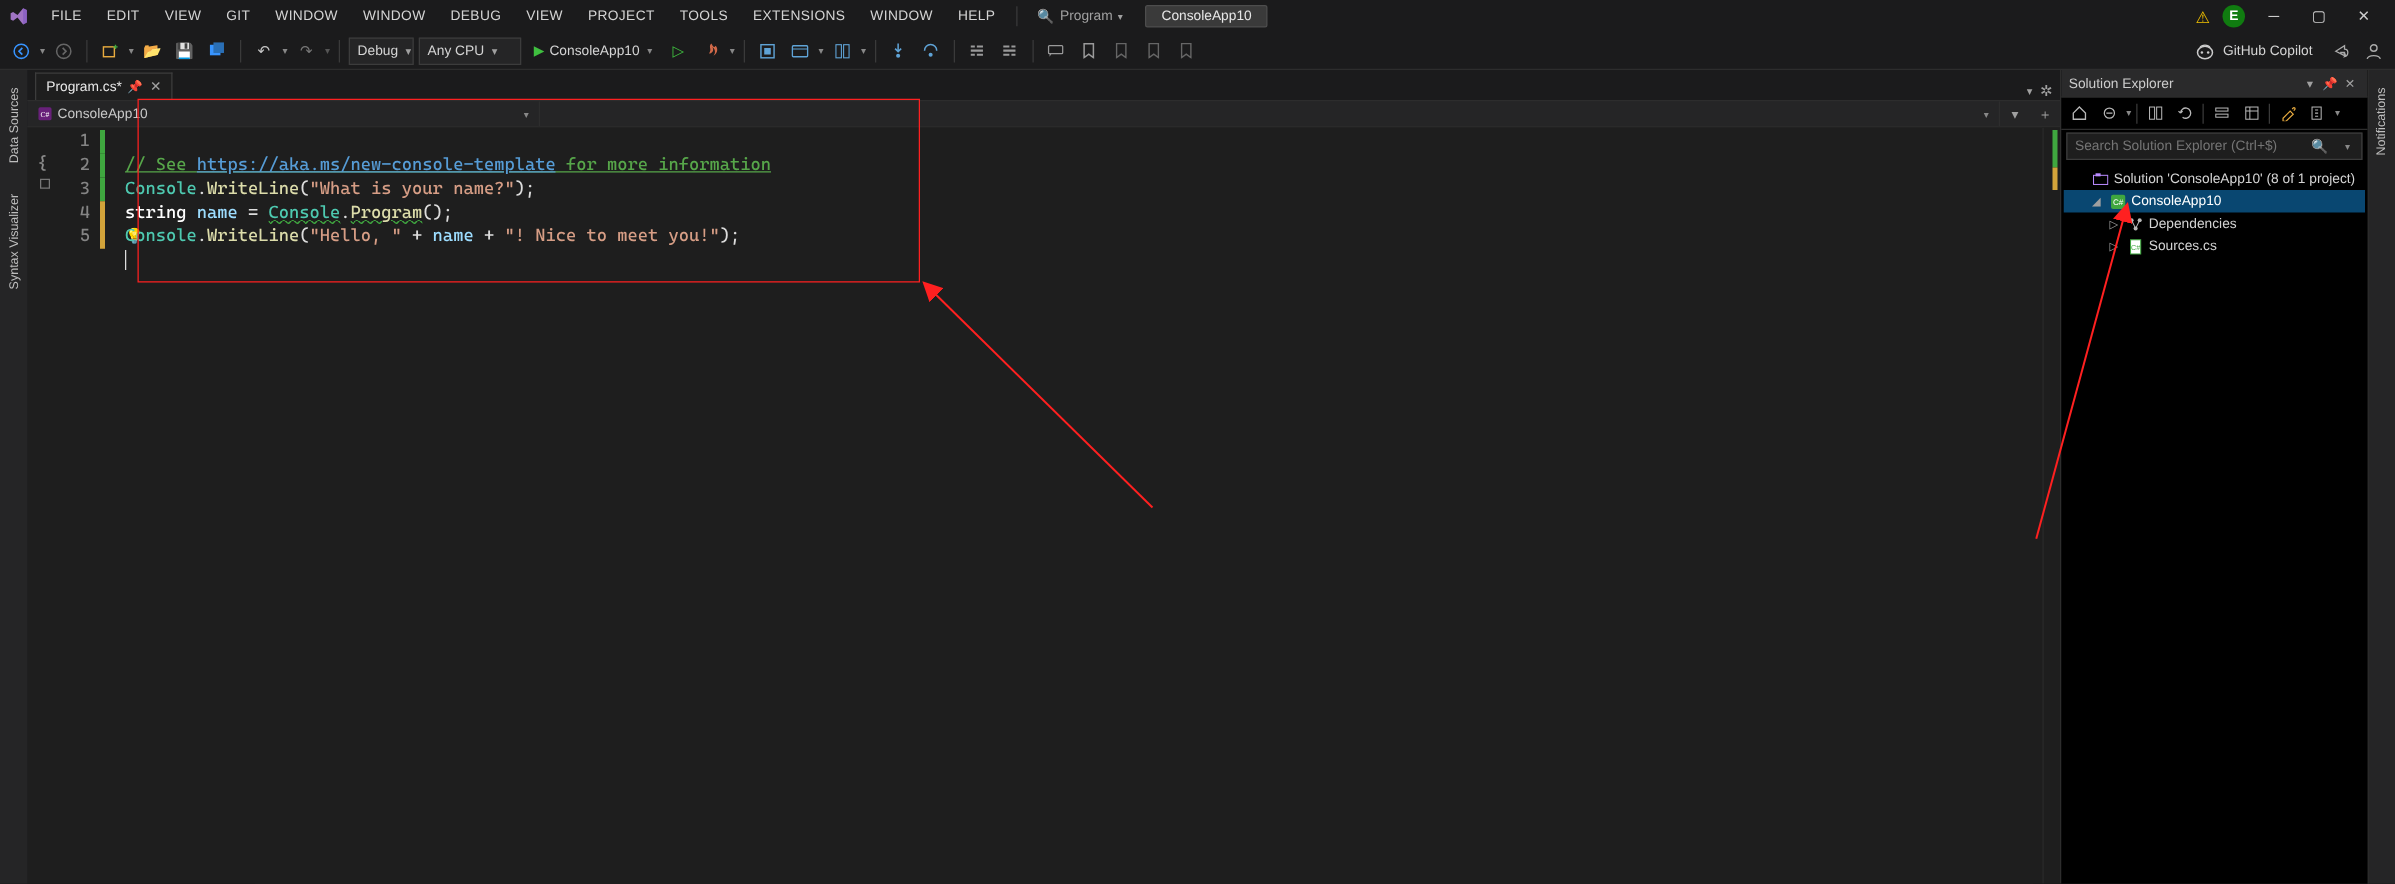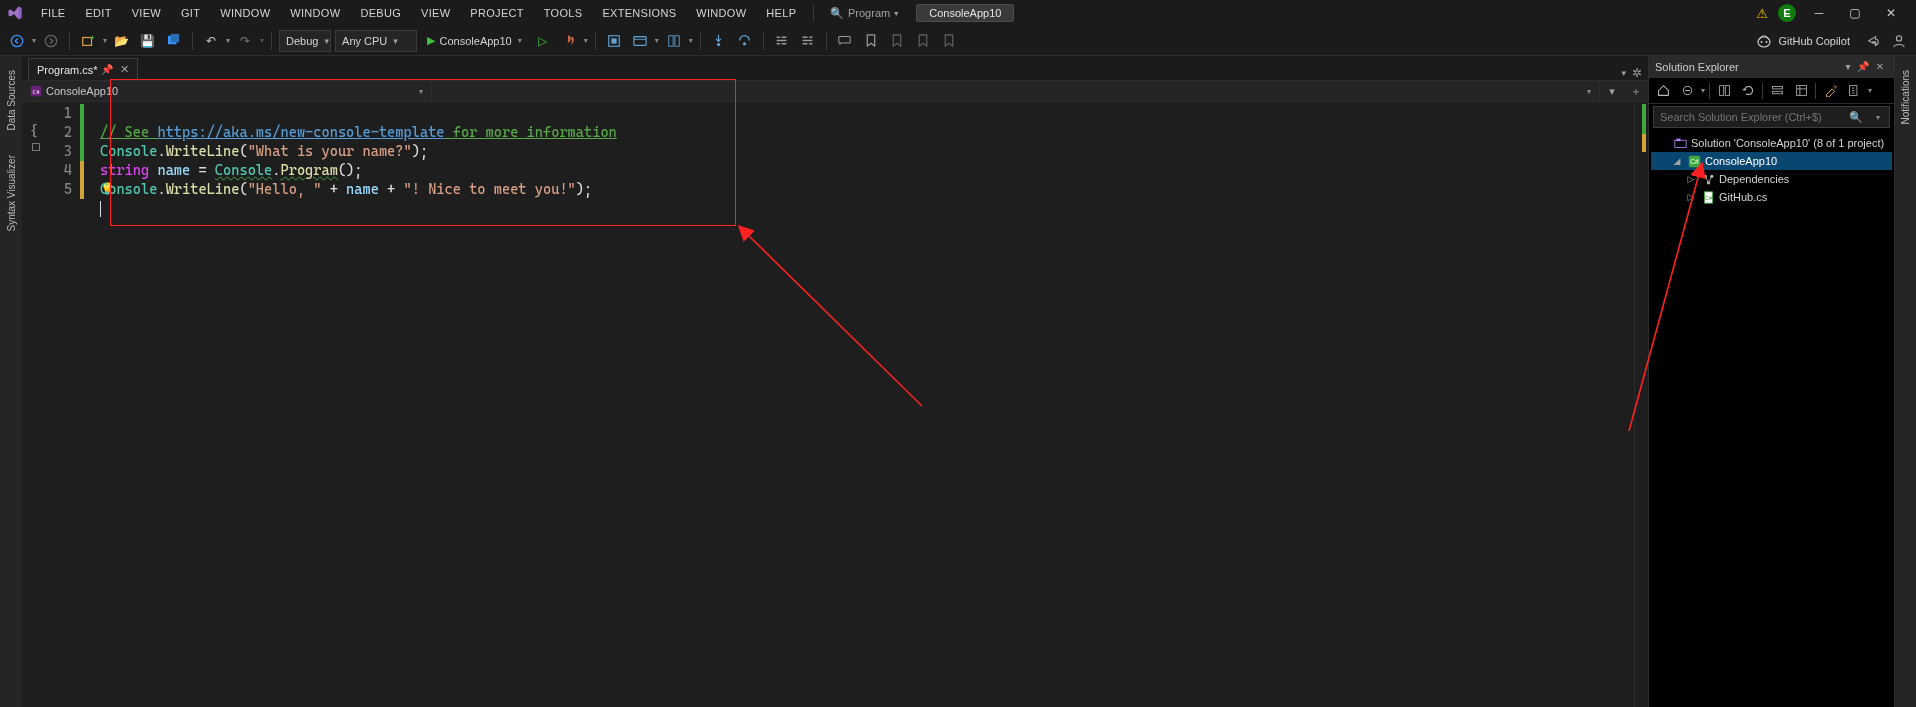--- a/index.html
+++ b/index.html
@@ -210,21 +210,21 @@
     line-height:19px;
     padding:2px 0 0 14px;
     white-space:pre;
     position:relative;
   }
   .tok-comment { color:#57a64a;text-decoration:underline; }
   .tok-link { color:#569cd6; text-decoration: underline; }
   .tok-type { color:#4ec9b0; }
   .tok-method { color:#dcdcaa; }
   .tok-string { color:#d69d85; }
-  .tok-keyword { color:#d946ef; }
+  .tok-keyword { color:#ffffff; }
   .tok-default { color:#dcdcdc; }
   .tok-var { color:#9cdcfe; }
   .squiggle { text-decoration: underline wavy #3fa73f; text-decoration-thickness:1px; }
   .caret {
     display:inline-block; width:0px;
     border-left:1px solid #dcdcdc;
     height:16px;
     vertical-align:middle;
   }
   .quick-icon {
@@ -697,21 +697,21 @@
         <span>Dependencies</span>
       </div>
       <div class="tree-row ind3">
         <span class="tw">▷</span>
         <span class="ticon">
           <svg viewBox="0 0 16 16">
               <rect x="3" y="1" width="10" height="14" fill="#fff" stroke="#3fa73f"></rect>
               <text x="8" y="11" text-anchor="middle" font-size="7" fill="#3fa73f">C#</text>
             </svg>
         </span>
-        <span>GitHub.cs</span>
+        <span>Sources.cs</span>
       </div>
     </div>
 
     <svg class="arrow-svg" style="left:-30px; top:100px; width:120px; height:290px;">
       <defs>
           <marker id="ah2" markerWidth="10" markerHeight="10" refX="2" refY="5" orient="auto">
         <path d="M0 0L10 5L0 10z" fill="#ff2020"></path>
           </marker>
         </defs>
       <line x1="10" y1="275" x2="80" y2="18" stroke="#ff2020" stroke-width="1.6" marker-end="url(#ah2)"></line>

